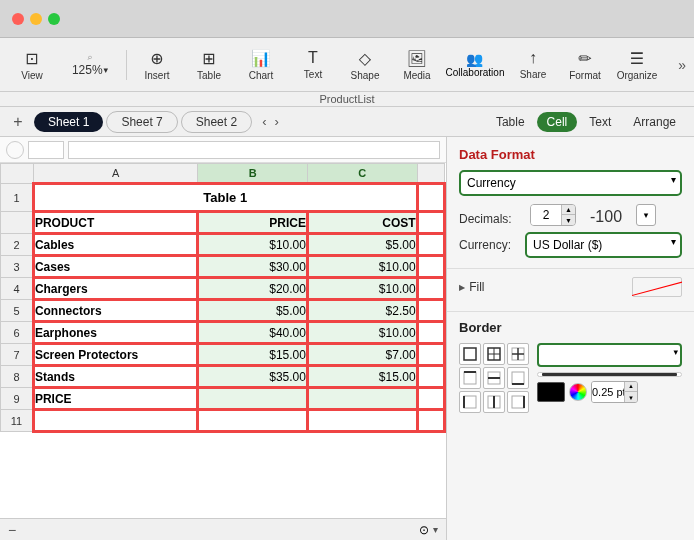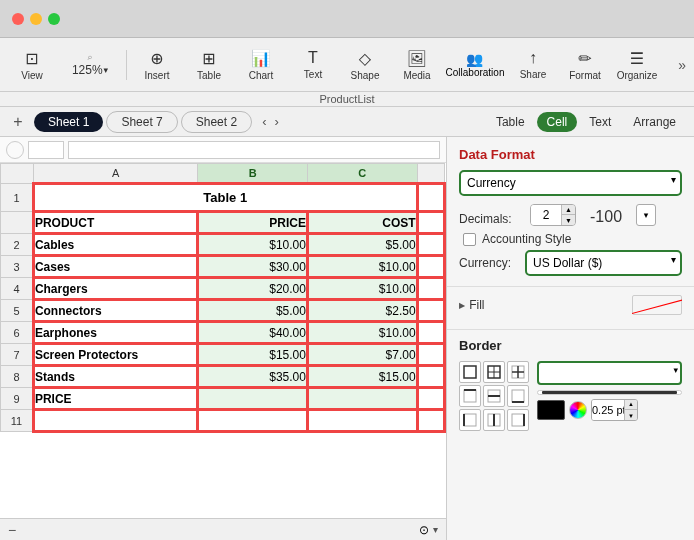--- a/index.html
+++ b/index.html
@@ -780,24 +780,20 @@
           </div>
         </div>
         <span class="neg-value" style="margin-left:8px;">-100</span>
         <div style="position:relative;margin-left:4px;">
           <div style="width:20px;height:22px;border:1px solid #aaa;border-radius:3px;background:white;display:flex;align-items:center;justify-content:center;cursor:pointer;">
             <span style="font-size:9px;">▾</span>
           </div>
         </div>
       </div>
 
-      <div class="checkbox-row">
-        <div class="checkbox-item"></div>
-        <span class="checkbox-label">Accounting Style</span>
-      </div>
 
       <div class="currency-row">
         <span class="currency-label">Currency:</span>
         <div style="flex:1;position:relative;">
           <select class="green-select">
             <option>US Dollar ($)</option>
           </select>
           <span style="position:absolute;right:6px;top:4px;font-size:10px;pointer-events:none;">▾</span>
         </div>
       </div>

